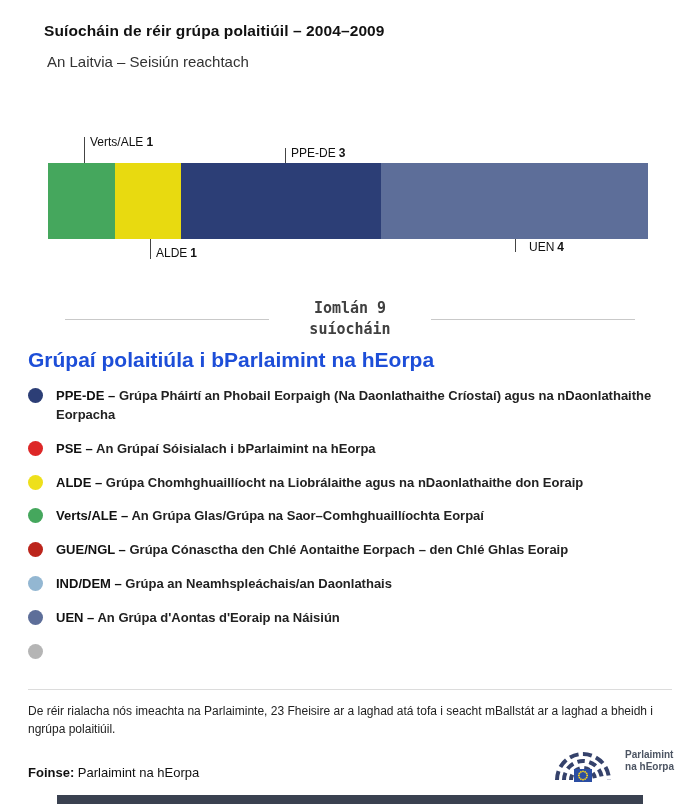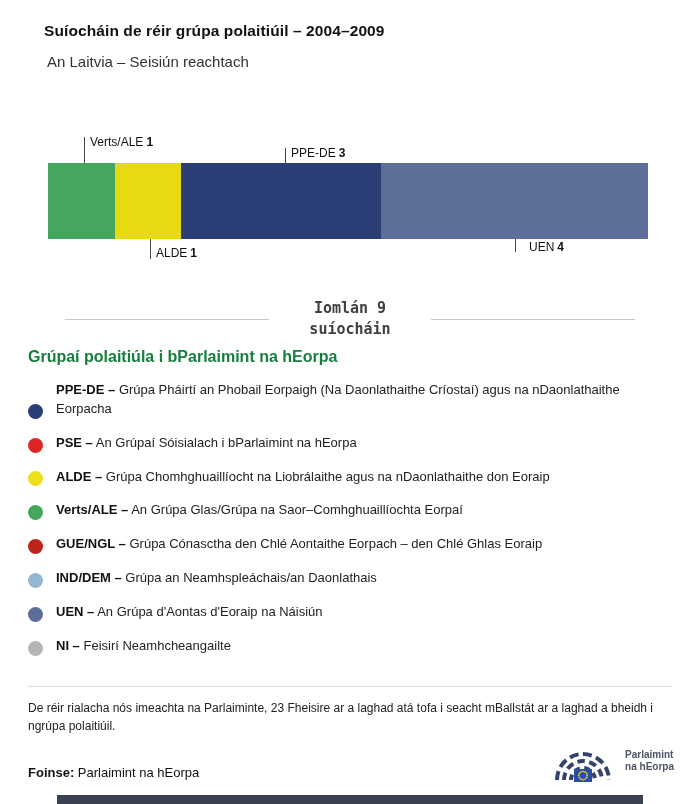--- a/index.html
+++ b/index.html
@@ -38,23 +38,23 @@
   .total-row { display: flex; align-items: center; margin: 30px 65px 0 65px; }
   .rule { flex: 1; height: 1px; background: #c9c9c9; }
   .total-text {
     font-family: "DejaVu Sans Mono", monospace;
     font-weight: 700; font-size: 15px; color: #404040;
     text-align: center; line-height: 1.4; padding: 0 40px; white-space: nowrap;
   }
 
   
   .legend { padding: 8px 28px 0 28px; }
-  .legend-heading { font-size: 16px; font-weight: 700; color: #15803d; }
+  .legend-heading { font-size: 21px; font-weight: 700; color: #1d4ed8; }
   .legend-list { margin-top: 6px; }
-  .legend-row { display: flex; align-items: flex-end; margin-top: 15px; }
+  .legend-row { display: flex; align-items: flex-start; margin-top: 15px; font-weight: bold; }
   .dot { flex: 0 0 15px; width: 15px; height: 15px; border-radius: 50%; margin-right: 13px; margin-top: 1px; }
   .legend-text { font-size: 13px; line-height: 1.45; color: #222; max-width: 600px; }
   .legend-text b { color: #111; }
 
   
   .divider { margin: 30px 28px 0 28px; border-top: 1px solid #dcdcdc; }
   .note { margin: 12px 28px 0 28px; font-size: 12px; line-height: 1.55; color: #222; max-width: 648px; }
   .footer-row { position: absolute; left: 28px; right: 26px; bottom: 18px; display: flex; justify-content: space-between; align-items: flex-end; }
   .source { font-size: 13px; color: #111; padding-bottom: 6px; }
   .source b { font-weight: 700; }
@@ -128,21 +128,20 @@
       <div class="legend-row">
         <span class="dot" style="background: rgb(147, 183, 210);"></span>
         <span class="legend-text"><b>IND/DEM –</b> <span>Grúpa an Neamhspleáchais/an Daonlathais</span></span>
       </div>
       <div class="legend-row">
         <span class="dot" style="background: rgb(93, 110, 153);"></span>
         <span class="legend-text"><b>UEN –</b> <span>An Grúpa d'Aontas d'Eoraip na Náisiún</span></span>
       </div>
       <div class="legend-row">
         <span class="dot" style="background: rgb(181, 181, 181);"></span>
-        <span class="legend-text"><b>NI –</b> <span>Feisirí Neamhcheangailte</span></span>
       </div>
     </div>
 </div>
 
 <div class="divider"></div>
 <div class="note">De réir rialacha nós imeachta na Parlaiminte, 23 Fheisire ar a laghad atá tofa i seacht mBallstát ar a laghad a bheidh i ngrúpa polaitiúil.</div>
 
 <div class="footer-row">
   <div class="source"><b>Foinse:</b> <span>Parlaimint na hEorpa</span></div>
   <div class="logo">

